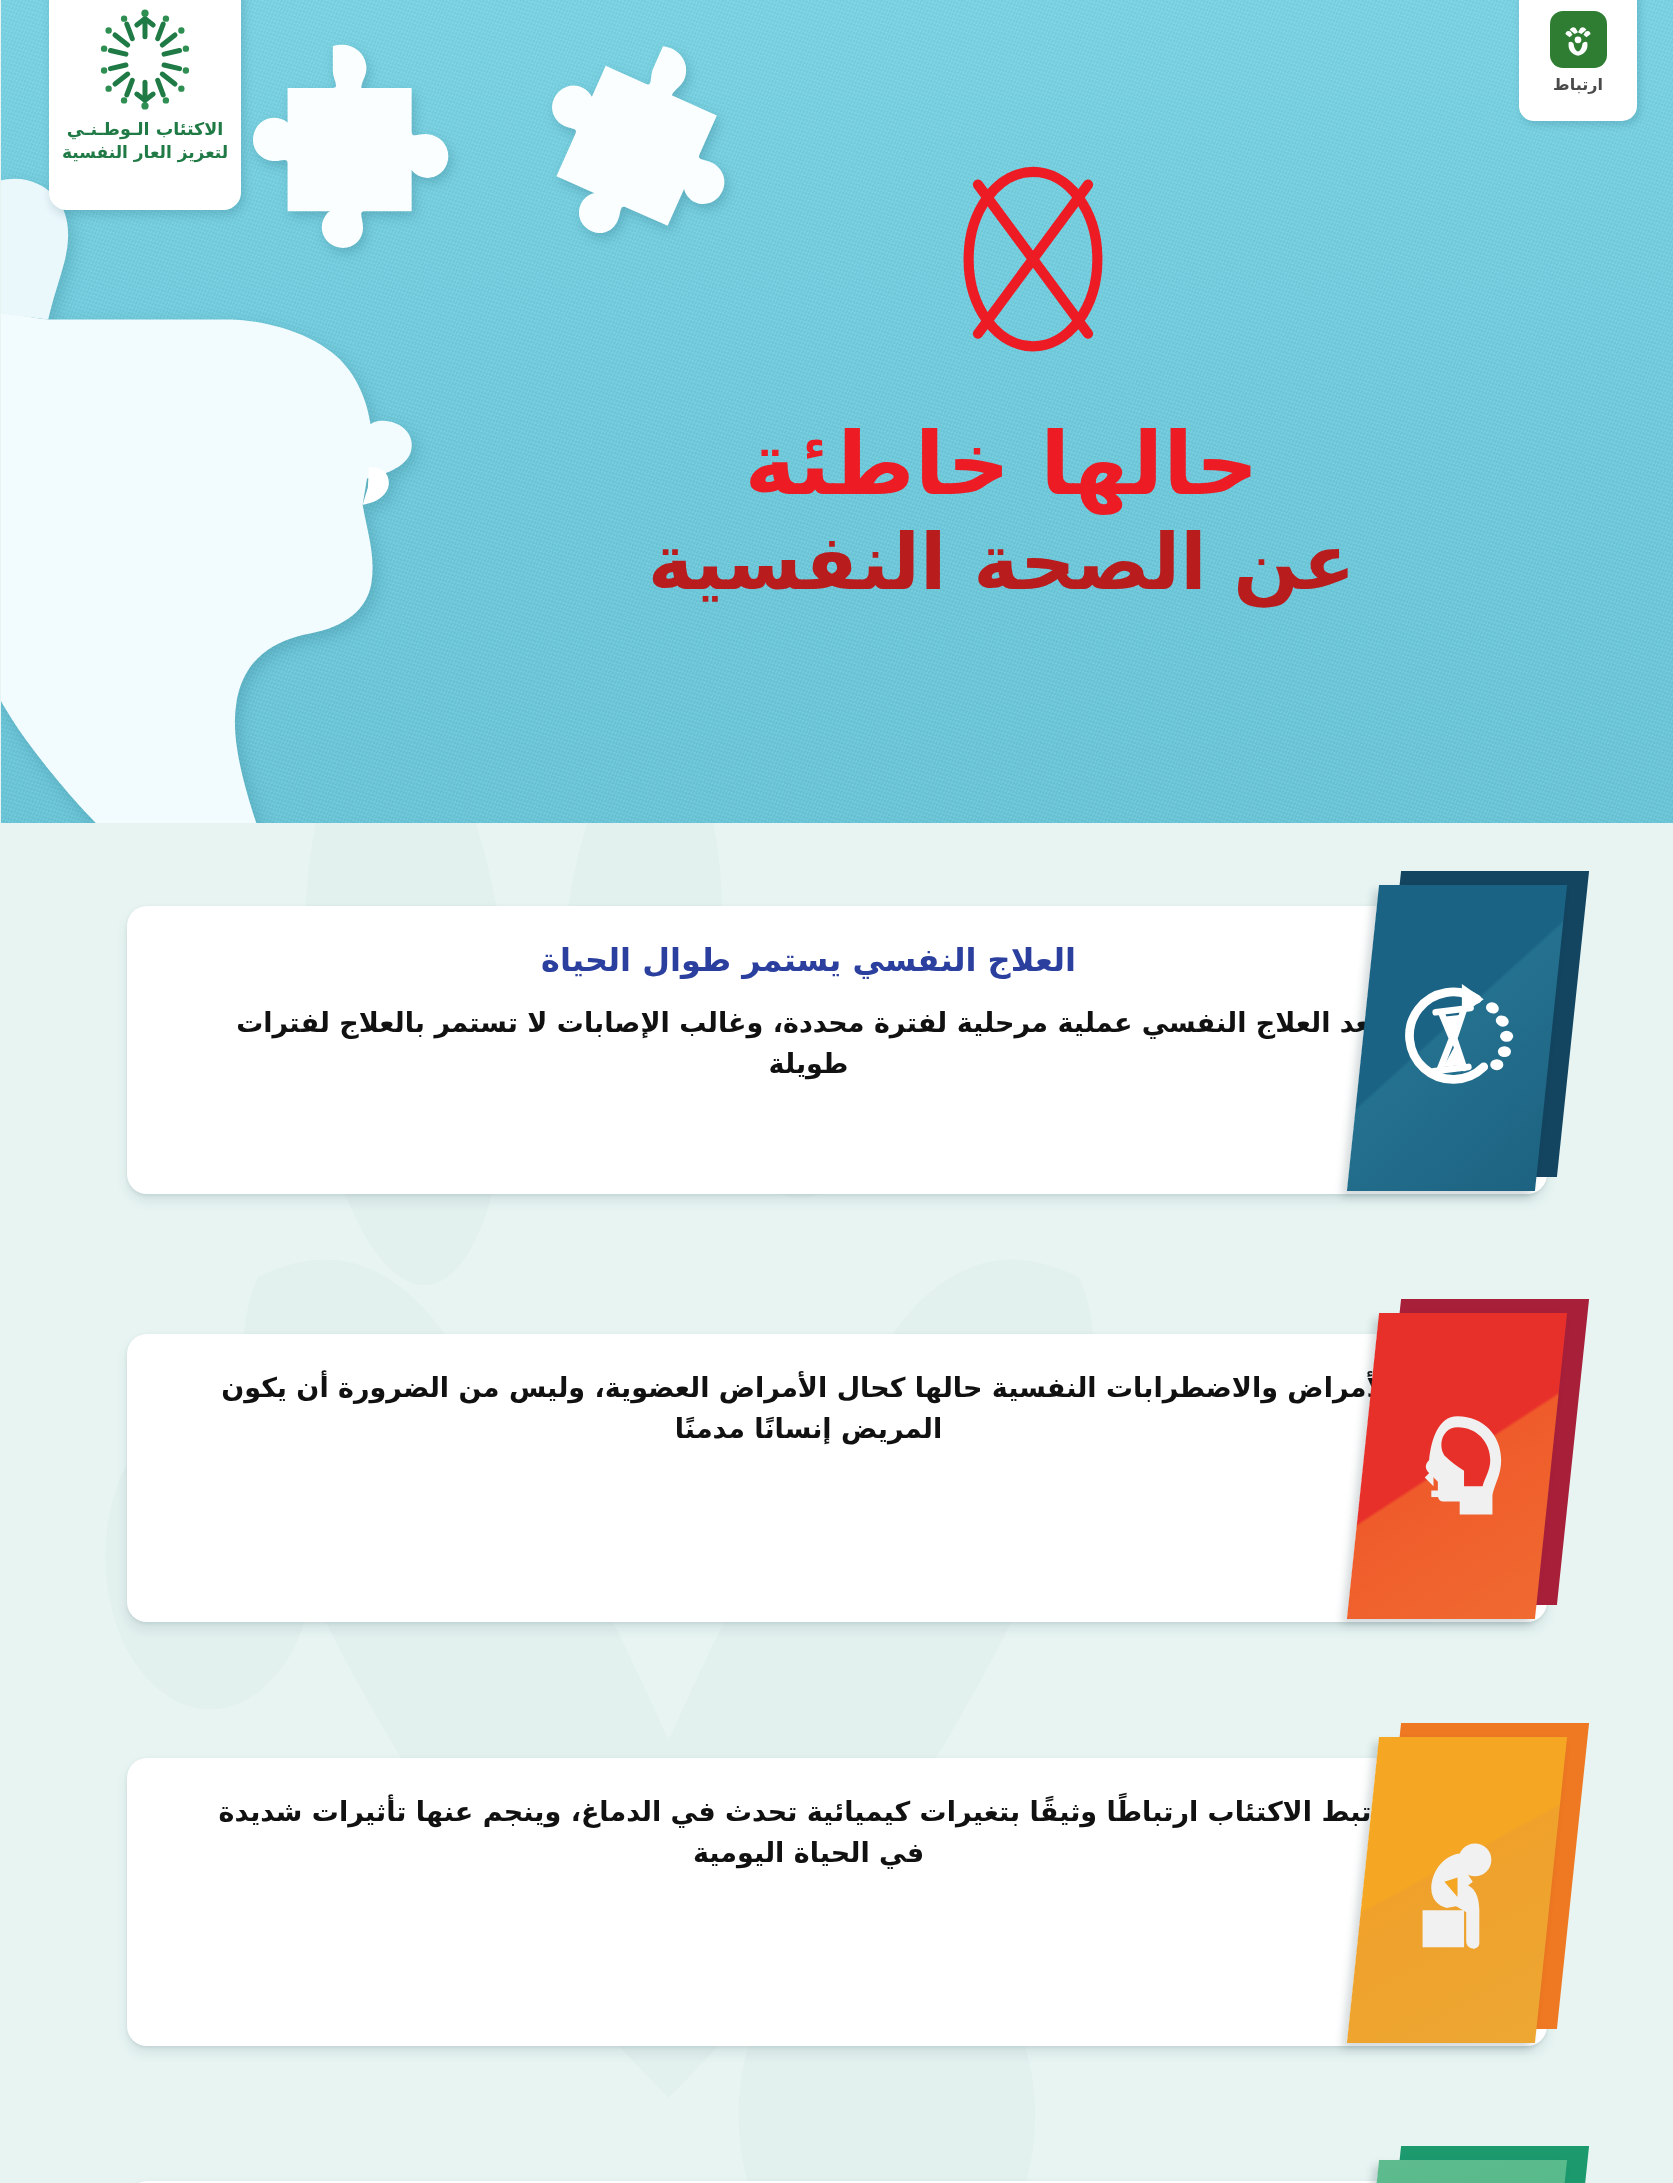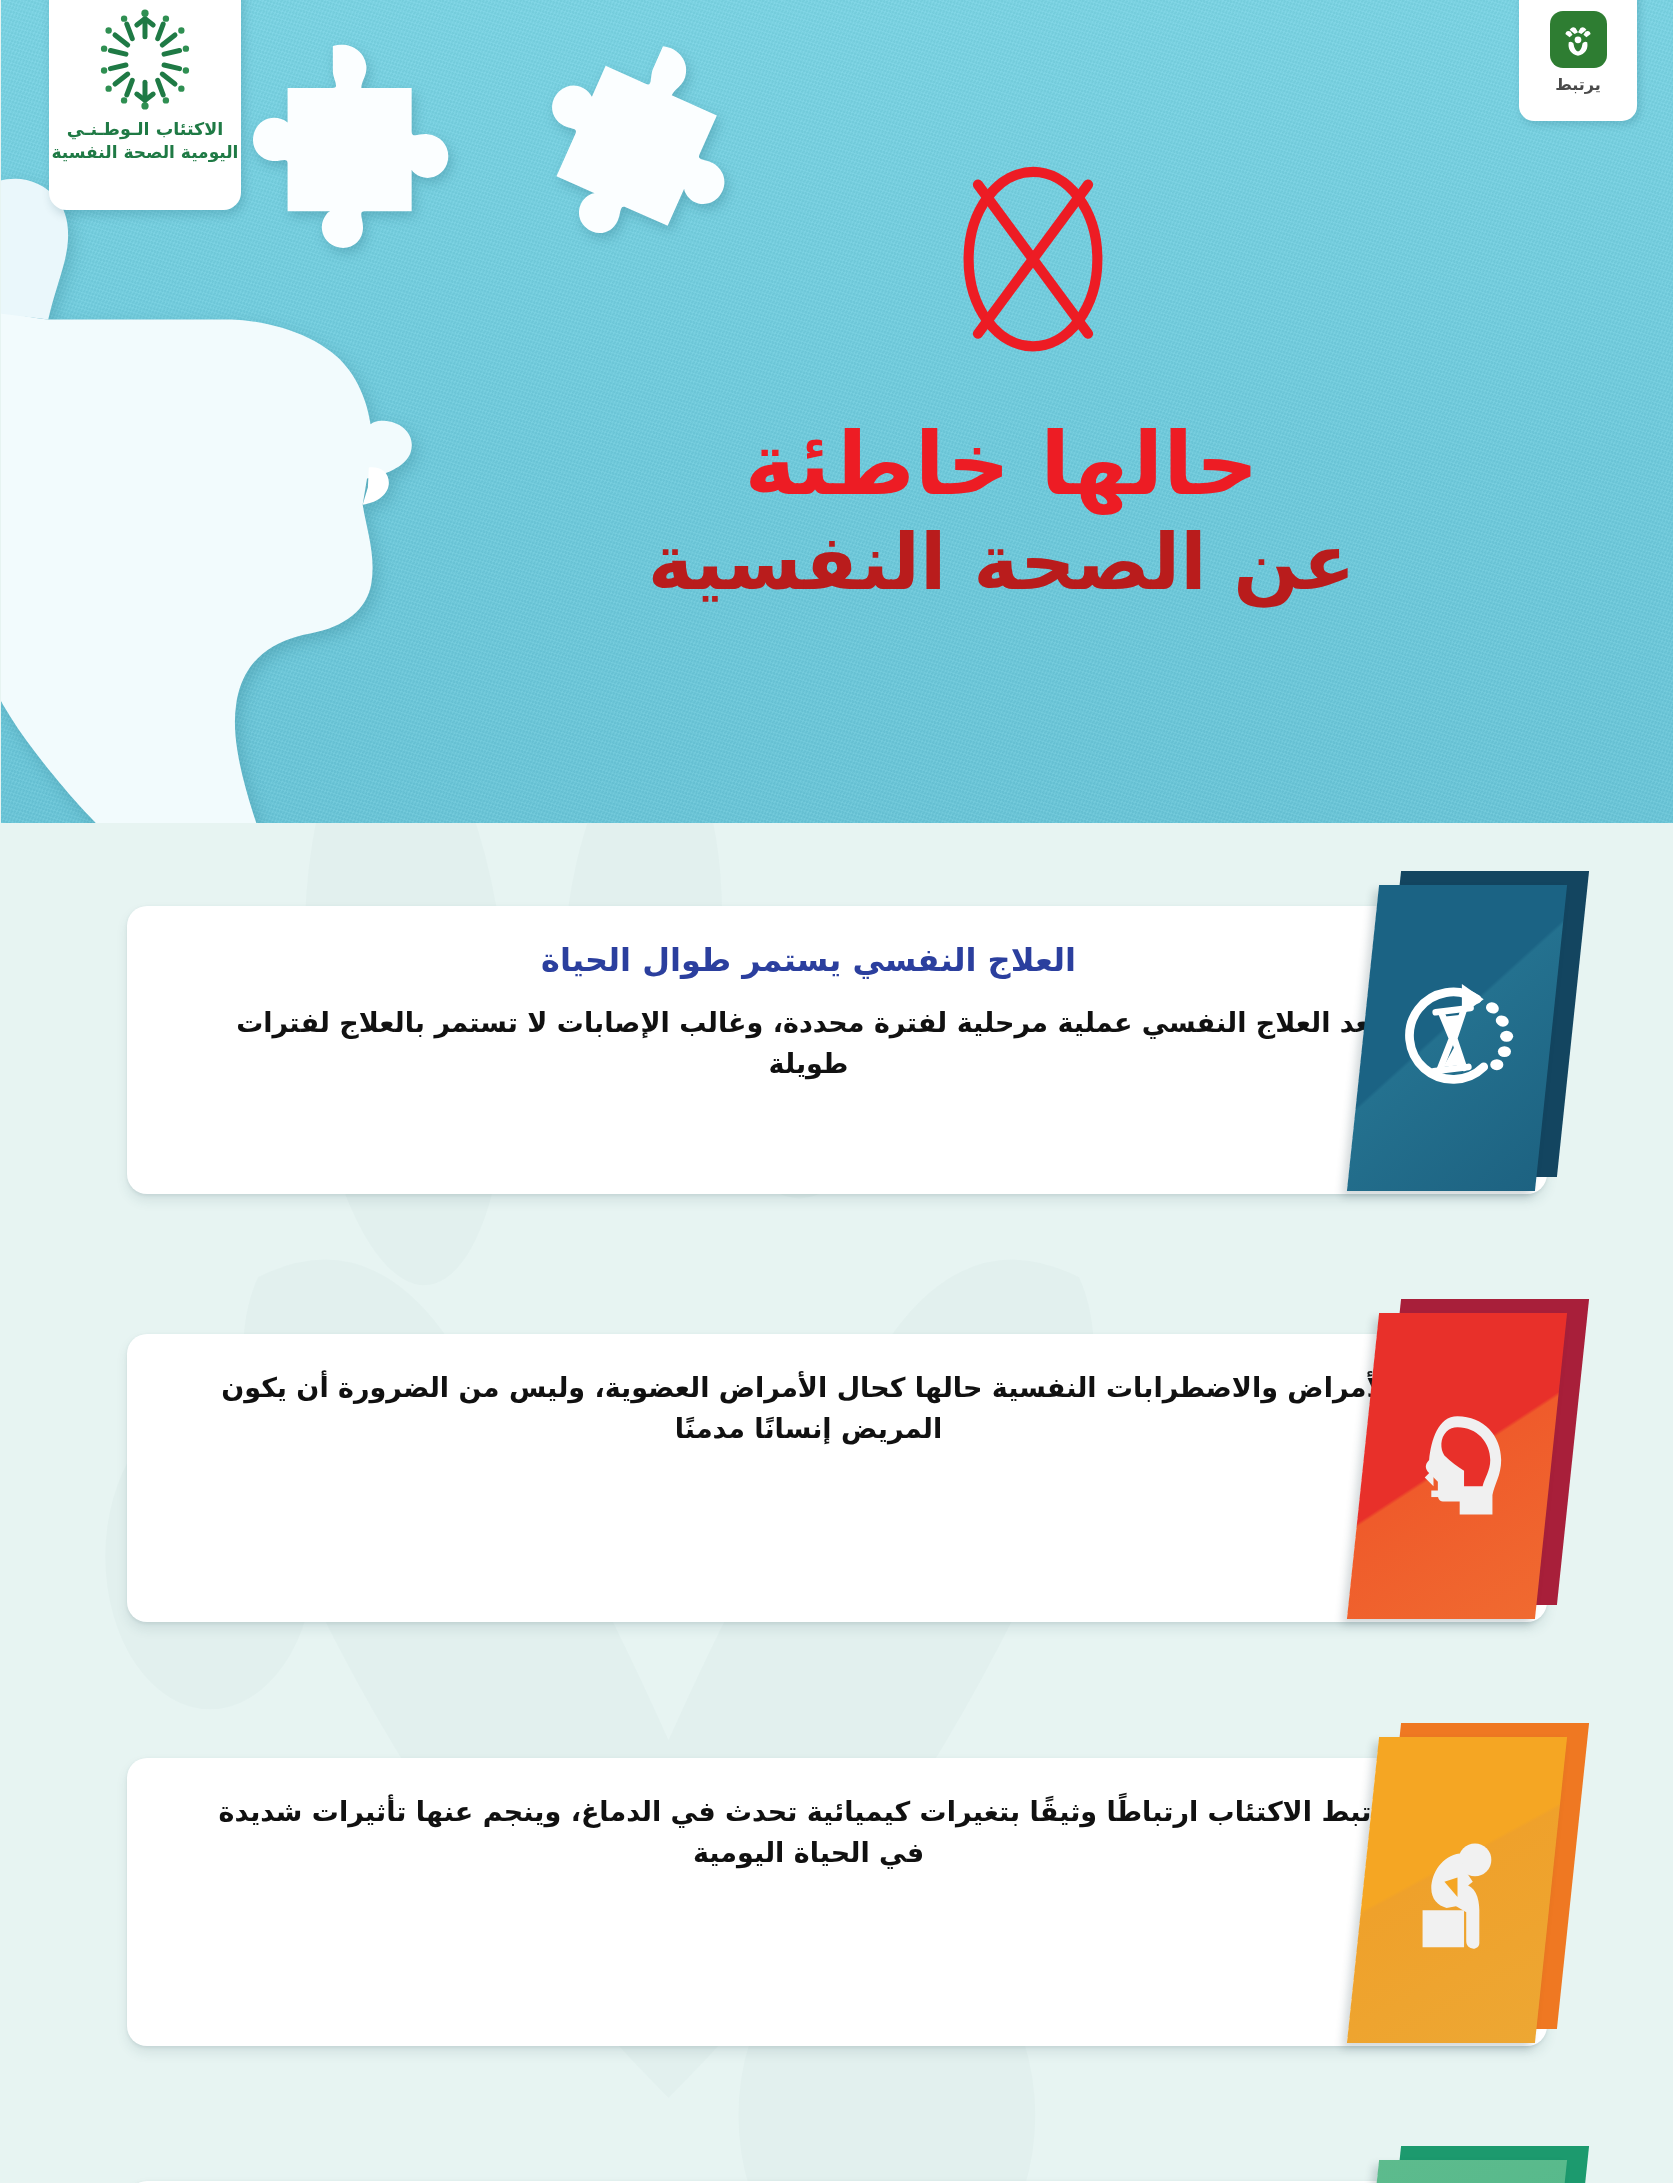--- a/index.html
+++ b/index.html
@@ -179,38 +179,38 @@
               <circle cx="30" cy="184" r="7"></circle>
             <circle cx="190" cy="184" r="7"></circle>
               <circle cx="64" cy="210" r="7"></circle>
             <circle cx="156" cy="210" r="7"></circle>
               <circle cx="110" cy="222" r="8"></circle>
           </g>
         </svg>
       </div>
       <div class="logo-text">
         <div class="l1">الاكتئاب الـوطـنـي</div>
-        <div class="l2">اليومية الصحة النفسية</div>
+        <div class="l2">لتعزيز العار النفسية</div>
       </div>
     </div>
 
     <div class="app-card">
       <div class="app-icon">
         <svg viewBox="0 0 100 100" width="42" height="42" xmlns="http://www.w3.org/2000/svg">
           <g fill="#ffffff">
             <path d="M30,28 q6,-10 14,-4 l6,10 -8,4 z"></path>
             <path d="M70,28 q-6,-10 -14,-4 l-6,10 8,4 z"></path>
             <path d="M20,38 q2,-10 12,-6 l5,8 -7,6 z"></path>
             <path d="M80,38 q-2,-10 -12,-6 l-5,8 7,6 z"></path>
             <circle cx="50" cy="52" r="8"></circle>
             <path d="M28,58 q-4,26 22,32 q26,-6 22,-32 q-6,-4 -11,2 q-3,18 -11,20 q-8,-2 -11,-20 q-5,-6 -11,-2 z"></path>
           </g>
         </svg>
       </div>
-      <div class="app-label">يرتبط</div>
+      <div class="app-label">ارتباط</div>
     </div>
 
     <div class="no-symbol">
       <svg viewBox="0 0 170 220" xmlns="http://www.w3.org/2000/svg">
         <ellipse cx="85" cy="110" rx="76" ry="103" fill="none" stroke="#ed1c24" stroke-width="12"></ellipse>
         <path d="M20,22 L150,198" stroke="#ed1c24" stroke-width="12" fill="none" stroke-linecap="round"></path>
         <path d="M150,22 L20,198" stroke="#ed1c24" stroke-width="12" fill="none" stroke-linecap="round"></path>
       </svg>
     </div>
 

